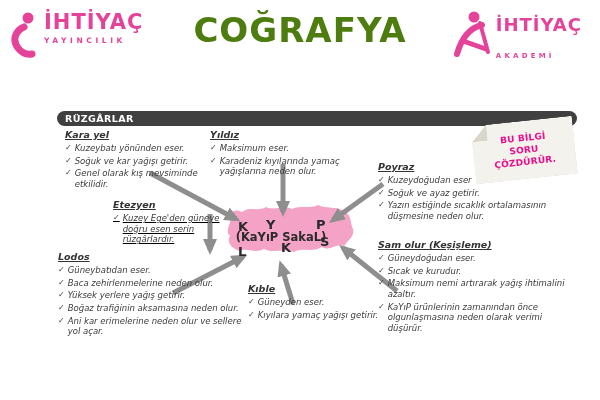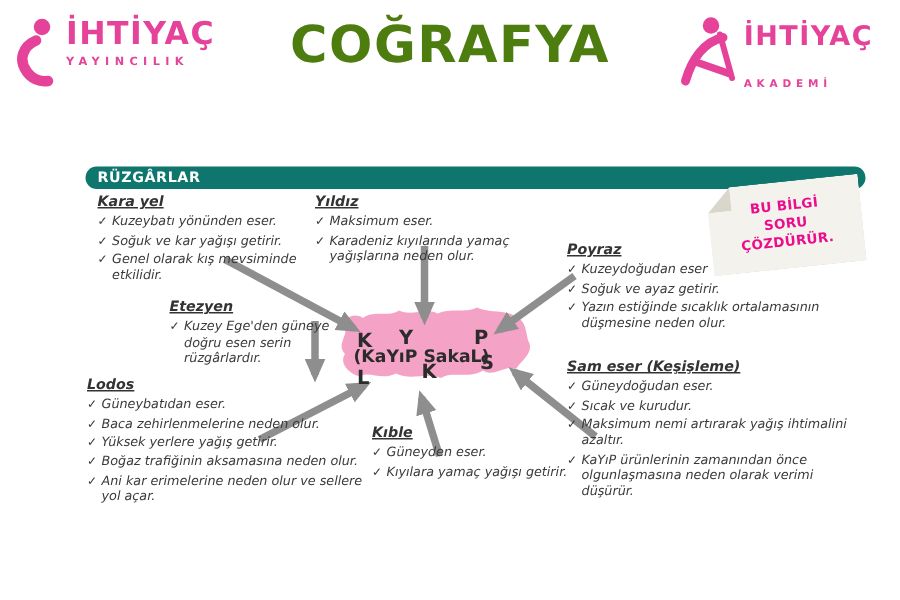--- a/index.html
+++ b/index.html
@@ -13,21 +13,21 @@
   .logo-left .lname{font-size:21px;font-weight:bold;color:#e5429a;letter-spacing:1px;line-height:1.0;}
   .logo-left .lsub{font-size:7.5px;font-weight:bold;color:#e5429a;letter-spacing:3.6px;margin-top:3px;}
   .page-title{position:absolute;left:0;right:0;top:10px;text-align:center;
     font-size:34px;font-weight:bold;color:#4d7c0f;letter-spacing:1px;z-index:1;}
   .logo-right{position:absolute;right:18px;top:10px;display:flex;align-items:flex-start;gap:5px;z-index:2;}
   .logo-right .ltxt{display:flex;flex-direction:column;align-items:flex-start;}
   .logo-right .lname{font-size:18px;font-weight:bold;color:#e5429a;letter-spacing:1px;line-height:1.0;margin-top:6px;}
   .logo-right .lsub{font-size:7px;font-weight:bold;color:#e5429a;letter-spacing:3.2px;margin-top:18px;}
   
   .section-bar{position:absolute;left:57px;top:111px;width:520px;height:15px;
-    background:#0f766e;border-radius:8px;color:#ffffff;font-size:9.5px;font-weight:bold;
+    background:#404040;border-radius:8px;color:#ffffff;font-size:9.5px;font-weight:bold;
     line-height:15px;padding-left:8px;box-sizing:border-box;letter-spacing:0.4px;z-index:2;}
   
   .sticky-note{position:absolute;left:473px;top:121px;width:102px;height:58px;
     background:#f3f2ec;transform:rotate(-6deg);z-index:3;
     box-shadow:2px 3px 5px rgba(0,0,0,0.20);
     clip-path:polygon(16px 0,100% 0,100% 100%,0 100%,0 16px);
     display:flex;align-items:center;justify-content:center;}
   .note-fold{position:absolute;left:0;top:0;width:16px;height:16px;background:#d9d7cb;
     clip-path:polygon(100% 0,0 100%,100% 100%);}
   .note-text{width:76px;text-align:center;font-size:9px;font-weight:bold;color:#ec0d8c;
@@ -144,21 +144,21 @@
   <div class="item">
       <span class="chk">✓</span>
       <span>Soğuk ve ayaz getirir.</span>
     </div>
   <div class="item">
       <span class="chk">✓</span>
       <span>Yazın estiğinde sıcaklık ortalamasının düşmesine neden olur.</span>
     </div>
 </div>
 
-<div class="wind" style="left:113px;top:199px;width:116px;">
+<div class="wind" style="left:113px;top:199px;width:116px;text-decoration:underline;">
   <div class="wind-title">Etezyen</div>
   <div class="item">
       <span class="chk">✓</span>
       <span>Kuzey Ege'den güneye doğru esen serin rüzgârlardır.</span>
     </div>
 </div>
 
 <div class="wind" style="left:58px;top:251px;width:198px;">
   <div class="wind-title">Lodos</div>
   <div class="item">
@@ -189,21 +189,21 @@
       <span class="chk">✓</span>
       <span>Güneyden eser.</span>
     </div>
   <div class="item">
       <span class="chk">✓</span>
       <span>Kıyılara yamaç yağışı getirir.</span>
     </div>
 </div>
 
 <div class="wind" style="left:378px;top:239px;width:196px;">
-  <div class="wind-title">Sam eser (Keşişleme)</div>
+  <div class="wind-title">Sam olur (Keşişleme)</div>
   <div class="item">
       <span class="chk">✓</span>
       <span>Güneydoğudan eser.</span>
     </div>
   <div class="item">
       <span class="chk">✓</span>
       <span>Sıcak ve kurudur.</span>
     </div>
   <div class="item">
       <span class="chk">✓</span>

